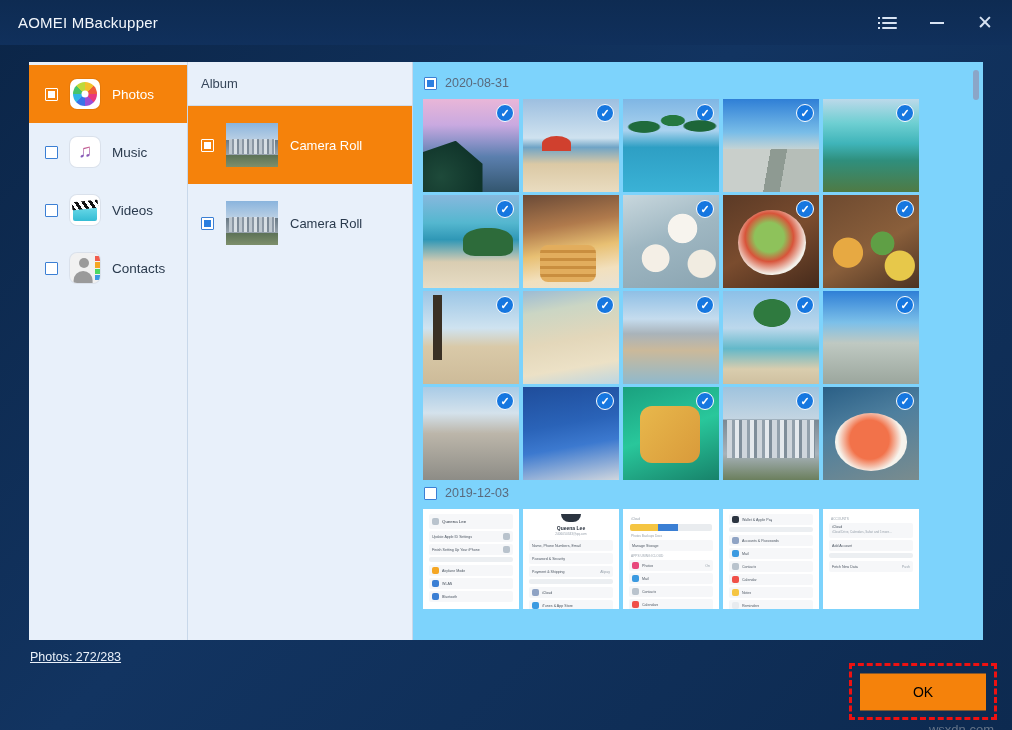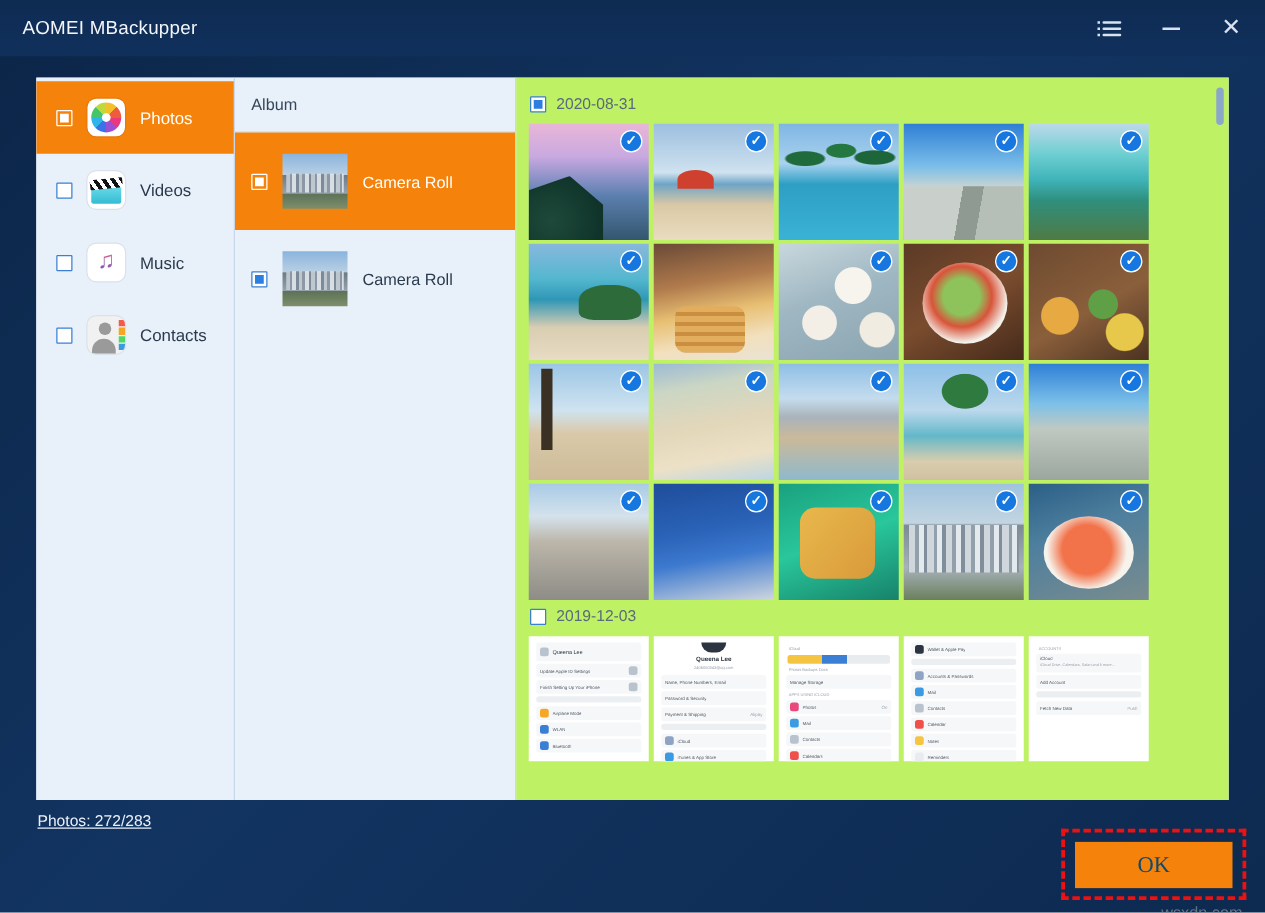--- a/index.html
+++ b/index.html
@@ -193,21 +193,21 @@
     background: linear-gradient(180deg,#5d3b3a 0%, #8d5f58 40%, #3b2523 100%);
   }
   .th-pink::after {
     content: ""; position: absolute; left: 28%; top: 12%;
     width: 50%; height: 74%; border-radius: 44% 44% 40% 40%;
     background: radial-gradient(circle at 40% 30%, #ffd5de, #f29ab0 60%, #d4718c);
   }
 
   
   #grid-wrap {
-    flex: 1; position: relative; background: #bef264; overflow: hidden;
+    flex: 1; position: relative; background: #7dd3fc; overflow: hidden;
   }
   #grid {
     position: absolute; inset: 0 13px 0 0;
     padding: 8px 0 0 5px;
   }
   .date-row {
     display: flex; align-items: center; gap: 8px;
     height: 26px; padding-left: 6px;
   }
   .date-label { font-size: 12.5px; color: #5a6a7d; }
@@ -323,23 +323,23 @@
   }
   #status { position: absolute; left: 30px; top: 10px; font-size: 12.5px; color: #eaf1fa; text-decoration: underline; }
   #ok-highlight {
     position: absolute; right: 15px; top: 23px;
     width: 148px; height: 57px;
     border: 3px dashed #ee1111;
   }
   #ok-button {
     position: absolute; left: 50%; top: 50%; transform: translate(-50%,-50%);
     width: 126px; height: 37px;
-    background: #f5820b; color: #0c4a6e;
+    background: #f5820b; color: #000000;
     border: none; cursor: pointer;
-    font-family: Liberation Serif, serif; font-size: 18px;
+    font-family: Liberation Sans, sans-serif; font-size: 14px;
     display: flex; align-items: center; justify-content: center;
   }
   #watermark {
     position: absolute; right: 18px; top: 82px;
     font-size: 13px; color: #7f8b9a; opacity: .75;
   }
 </style>
 </head>
 <body>
 
@@ -367,28 +367,28 @@
   <div id="sidebar">
 
     <div class="cat-item selected">
       <span class="cb on-orange partial"></span>
       <span class="cat-icon ic-photos"></span>
       <span class="cat-label">Photos</span>
     </div>
 
     <div class="cat-item">
       <span class="cb empty"></span>
+      <span class="cat-icon ic-music"></span>
+      <span class="cat-label">Music</span>
+    </div>
+
+    <div class="cat-item">
+      <span class="cb empty"></span>
       <span class="cat-icon ic-videos"></span>
       <span class="cat-label">Videos</span>
-    </div>
-
-    <div class="cat-item">
-      <span class="cb empty"></span>
-      <span class="cat-icon ic-music"></span>
-      <span class="cat-label">Music</span>
     </div>
 
     <div class="cat-item">
       <span class="cb empty"></span>
       <span class="cat-icon ic-contacts">
         <span class="contacts-tabs">
           <i style="background:#f25c4c"></i>
             <i style="background:#f5a623"></i>
           <i style="background:#4cd964"></i>
             <i style="background:#3b9ae1"></i>

